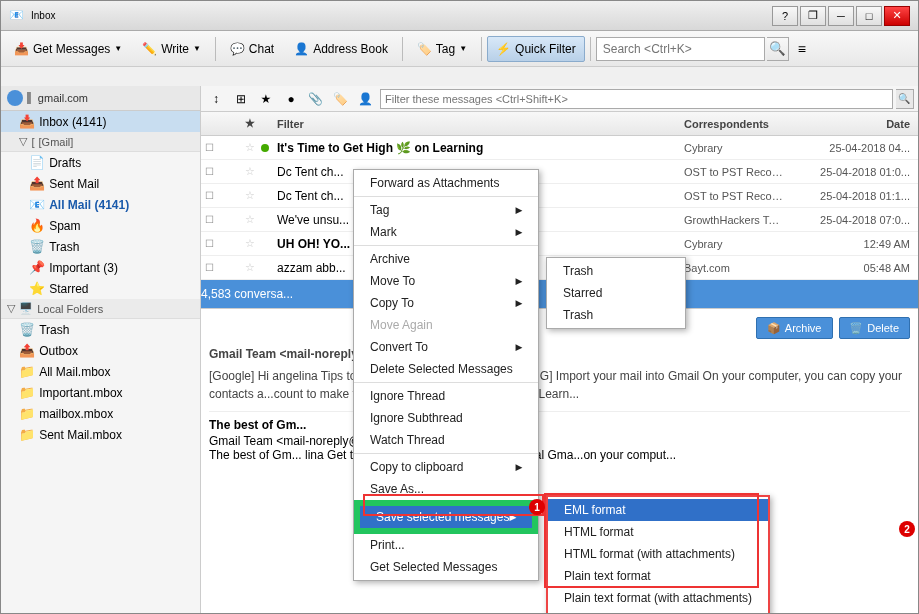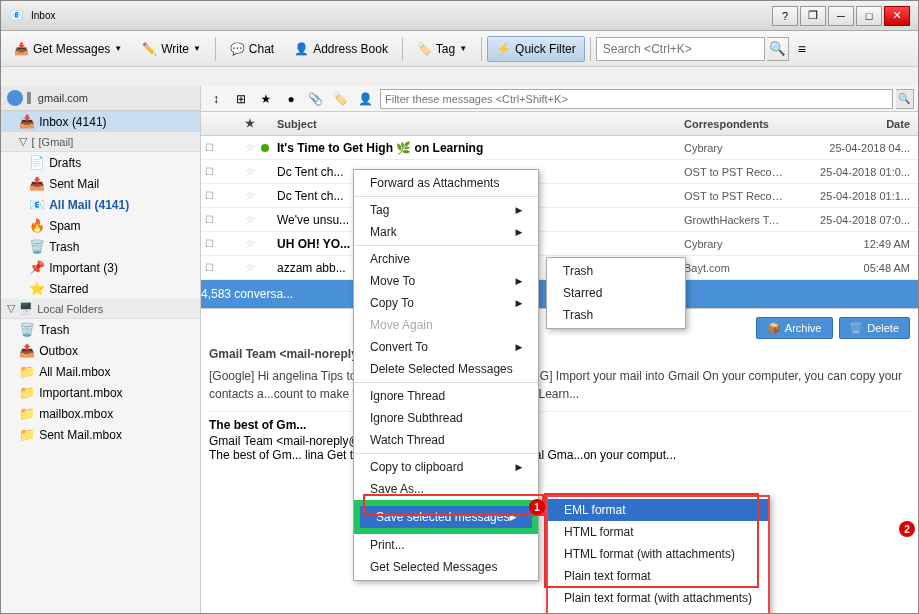--- a/index.html
+++ b/index.html
@@ -404,21 +404,21 @@
         <button class="msg-toolbar-btn">🏷️</button>
         <button class="msg-toolbar-btn">👤</button>
         <input class="filter-input" type="text" placeholder="Filter these messages &lt;Ctrl+Shift+K&gt;" style="">
         <button class="filter-search-btn">🔍</button>
       </div>
 
       <div class="msg-list-header">
         <div></div>
         <div>★</div>
         <div></div>
-        <div>Subject</div>
+        <div>Filter</div>
         <div>Correspondents</div>
         <div style="text-align:right; padding-right:4px;">Date</div>
       </div>
 
       <div class="msg-list">
 
         <div class="msg-row unread">
           <div class="msg-check">☐</div>
           <div class="msg-star">☆</div>
           <div><span class="msg-indicator"></span></div>

